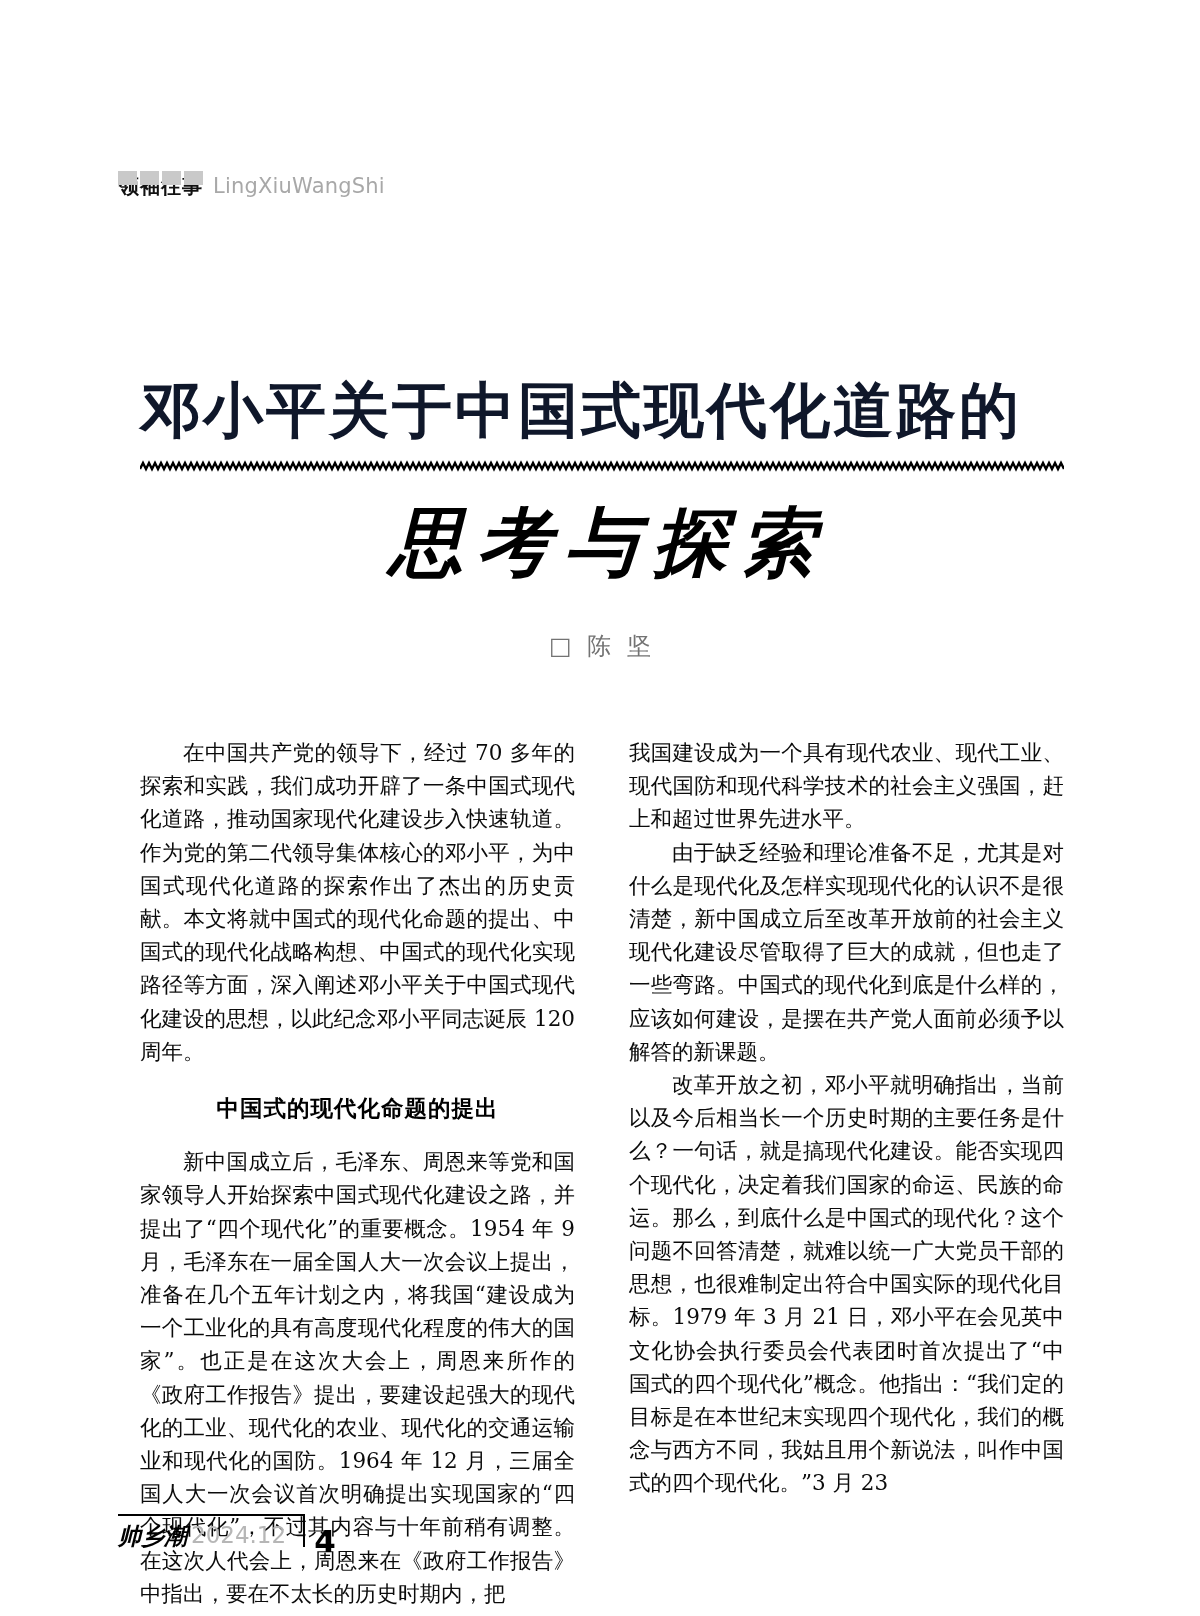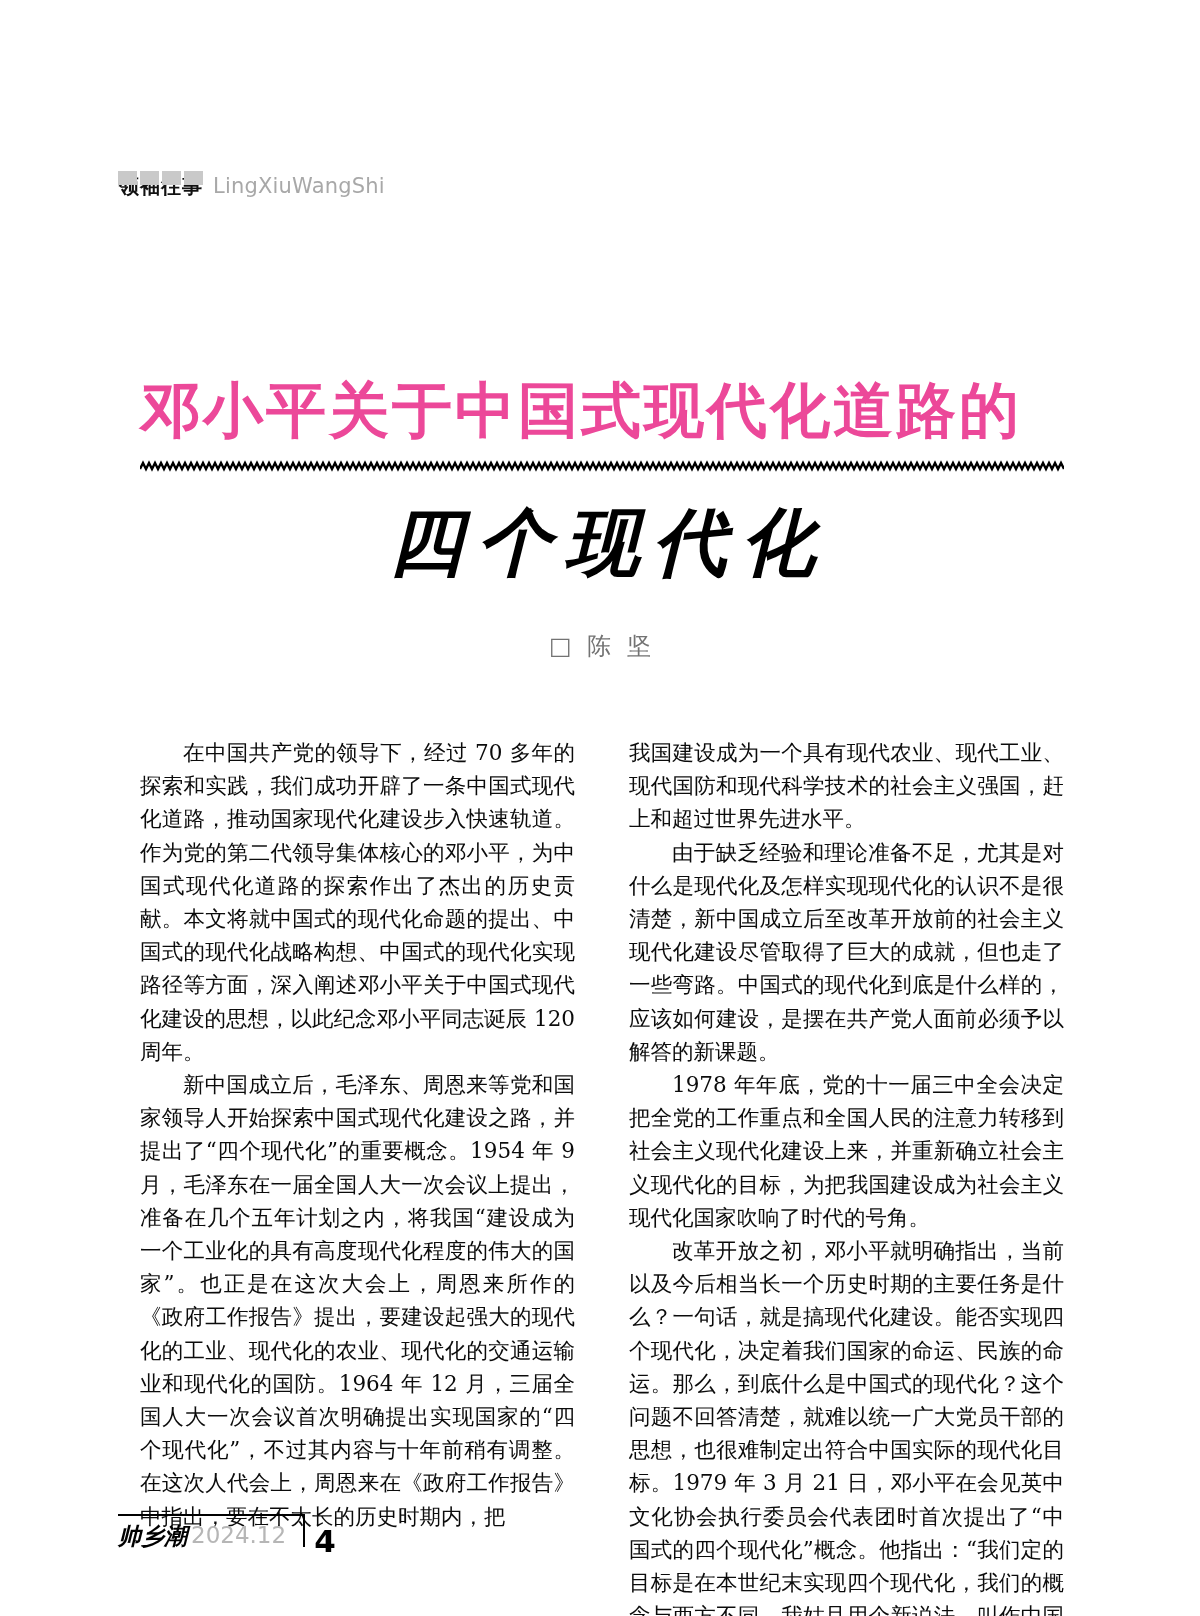--- a/index.html
+++ b/index.html
@@ -69,21 +69,21 @@
   .title-main {
     position: absolute;
     left: 140px;
     top: 333px;
     width: 930px;
     font-family: "DejaVu Serif", "Liberation Serif", serif;
     font-weight: bold;
     font-size: 60px;
     line-height: 1.12;
     letter-spacing: 3px;
-    color: #ec4899;
+    color: #0f172a;
     white-space: nowrap;
   }
   .zigzag {
     position: absolute;
     left: 140px;
     top: 416px;
     width: 924px;
     height: 12px;
     overflow: hidden;
   }
@@ -222,35 +222,35 @@
   </div>
 
   <div class="title-main">邓小平关于中国式现代化道路的</div>
 
   <div class="zigzag">
     <svg width="924" height="12" viewBox="0 0 924 12" preserveAspectRatio="none" aria-hidden="true">
       <path d="M0 9 L3 3 L6 9 L9 3 L12 9 L15 3 L18 9 L21 3 L24 9 L27 3 L30 9 L33 3 L36 9 L39 3 L42 9 L45 3 L48 9 L51 3 L54 9 L57 3 L60 9 L63 3 L66 9 L69 3 L72 9 L75 3 L78 9 L81 3 L84 9 L87 3 L90 9 L93 3 L96 9 L99 3 L102 9 L105 3 L108 9 L111 3 L114 9 L117 3 L120 9 L123 3 L126 9 L129 3 L132 9 L135 3 L138 9 L141 3 L144 9 L147 3 L150 9 L153 3 L156 9 L159 3 L162 9 L165 3 L168 9 L171 3 L174 9 L177 3 L180 9 L183 3 L186 9 L189 3 L192 9 L195 3 L198 9 L201 3 L204 9 L207 3 L210 9 L213 3 L216 9 L219 3 L222 9 L225 3 L228 9 L231 3 L234 9 L237 3 L240 9 L243 3 L246 9 L249 3 L252 9 L255 3 L258 9 L261 3 L264 9 L267 3 L270 9 L273 3 L276 9 L279 3 L282 9 L285 3 L288 9 L291 3 L294 9 L297 3 L300 9 L303 3 L306 9 L309 3 L312 9 L315 3 L318 9 L321 3 L324 9 L327 3 L330 9 L333 3 L336 9 L339 3 L342 9 L345 3 L348 9 L351 3 L354 9 L357 3 L360 9 L363 3 L366 9 L369 3 L372 9 L375 3 L378 9 L381 3 L384 9 L387 3 L390 9 L393 3 L396 9 L399 3 L402 9 L405 3 L408 9 L411 3 L414 9 L417 3 L420 9 L423 3 L426 9 L429 3 L432 9 L435 3 L438 9 L441 3 L444 9 L447 3 L450 9 L453 3 L456 9 L459 3 L462 9 L465 3 L468 9 L471 3 L474 9 L477 3 L480 9 L483 3 L486 9 L489 3 L492 9 L495 3 L498 9 L501 3 L504 9 L507 3 L510 9 L513 3 L516 9 L519 3 L522 9 L525 3 L528 9 L531 3 L534 9 L537 3 L540 9 L543 3 L546 9 L549 3 L552 9 L555 3 L558 9 L561 3 L564 9 L567 3 L570 9 L573 3 L576 9 L579 3 L582 9 L585 3 L588 9 L591 3 L594 9 L597 3 L600 9 L603 3 L606 9 L609 3 L612 9 L615 3 L618 9 L621 3 L624 9 L627 3 L630 9 L633 3 L636 9 L639 3 L642 9 L645 3 L648 9 L651 3 L654 9 L657 3 L660 9 L663 3 L666 9 L669 3 L672 9 L675 3 L678 9 L681 3 L684 9 L687 3 L690 9 L693 3 L696 9 L699 3 L702 9 L705 3 L708 9 L711 3 L714 9 L717 3 L720 9 L723 3 L726 9 L729 3 L732 9 L735 3 L738 9 L741 3 L744 9 L747 3 L750 9 L753 3 L756 9 L759 3 L762 9 L765 3 L768 9 L771 3 L774 9 L777 3 L780 9 L783 3 L786 9 L789 3 L792 9 L795 3 L798 9 L801 3 L804 9 L807 3 L810 9 L813 3 L816 9 L819 3 L822 9 L825 3 L828 9 L831 3 L834 9 L837 3 L840 9 L843 3 L846 9 L849 3 L852 9 L855 3 L858 9 L861 3 L864 9 L867 3 L870 9 L873 3 L876 9 L879 3 L882 9 L885 3 L888 9 L891 3 L894 9 L897 3 L900 9 L903 3 L906 9 L909 3 L912 9 L915 3 L918 9 L921 3 L924 9" fill="none" stroke="#000" stroke-width="2.4"></path>
     </svg>
   </div>
 
-  <div class="title-sub">四个现代化</div>
+  <div class="title-sub">思考与探索</div>
 
   <div class="byline">□ 陈 坚</div>
 
   <div class="columns">
 
     <div class="col">
       <p>在中国共产党的领导下，经过 70 多年的探索和实践，我们成功开辟了一条中国式现代化道路，推动国家现代化建设步入快速轨道。作为党的第二代领导集体核心的邓小平，为中国式现代化道路的探索作出了杰出的历史贡献。本文将就中国式的现代化命题的提出、中国式的现代化战略构想、中国式的现代化实现路径等方面，深入阐述邓小平关于中国式现代化建设的思想，以此纪念邓小平同志诞辰 120 周年。</p>
+      <div class="sec-heading">中国式的现代化命题的提出</div>
       <p>新中国成立后，毛泽东、周恩来等党和国家领导人开始探索中国式现代化建设之路，并提出了“四个现代化”的重要概念。1954 年 9 月，毛泽东在一届全国人大一次会议上提出，准备在几个五年计划之内，将我国“建设成为一个工业化的具有高度现代化程度的伟大的国家”。也正是在这次大会上，周恩来所作的《政府工作报告》提出，要建设起强大的现代化的工业、现代化的农业、现代化的交通运输业和现代化的国防。1964 年 12 月，三届全国人大一次会议首次明确提出实现国家的“四个现代化”，不过其内容与十年前稍有调整。在这次人代会上，周恩来在《政府工作报告》中指出，要在不太长的历史时期内，把</p>
     </div>
 
     <div class="col">
       <p style="text-indent:0">我国建设成为一个具有现代农业、现代工业、现代国防和现代科学技术的社会主义强国，赶上和超过世界先进水平。</p>
       <p>由于缺乏经验和理论准备不足，尤其是对什么是现代化及怎样实现现代化的认识不是很清楚，新中国成立后至改革开放前的社会主义现代化建设尽管取得了巨大的成就，但也走了一些弯路。中国式的现代化到底是什么样的，应该如何建设，是摆在共产党人面前必须予以解答的新课题。</p>
-      <p>1978 年年底，党的十一届三中全会决定把全党的工作重点和全国人民的注意力转移到社会主义现代化建设上来，并重新确立社会主义现代化的目标，为把我国建设成为社会主义现代化国家吹响了时代的号角。</p>
       <p>改革开放之初，邓小平就明确指出，当前以及今后相当长一个历史时期的主要任务是什么？一句话，就是搞现代化建设。能否实现四个现代化，决定着我们国家的命运、民族的命运。那么，到底什么是中国式的现代化？这个问题不回答清楚，就难以统一广大党员干部的思想，也很难制定出符合中国实际的现代化目标。1979 年 3 月 21 日，邓小平在会见英中文化协会执行委员会代表团时首次提出了“中国式的四个现代化”概念。他指出：“我们定的目标是在本世纪末实现四个现代化，我们的概念与西方不同，我姑且用个新说法，叫作中国式的四个现代化。”3 月 23</p>
     </div>
 
   </div>
 
   <div class="footer">
     <div class="footer-inner">
       <span class="footer-logo">帅乡潮</span>
       <span class="footer-date">2024.12</span>
     </div>

